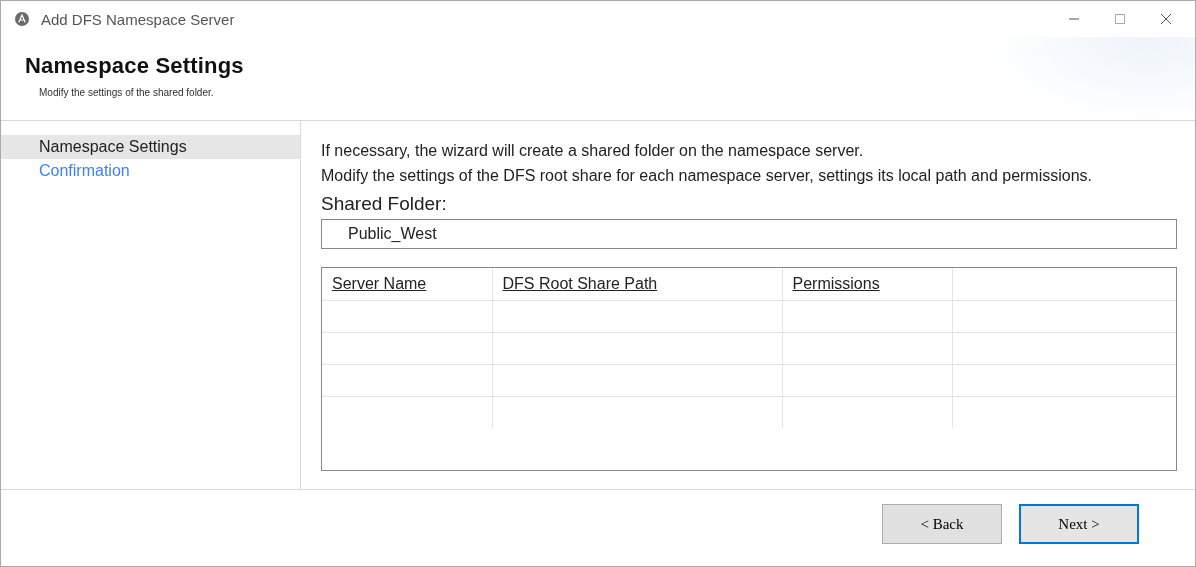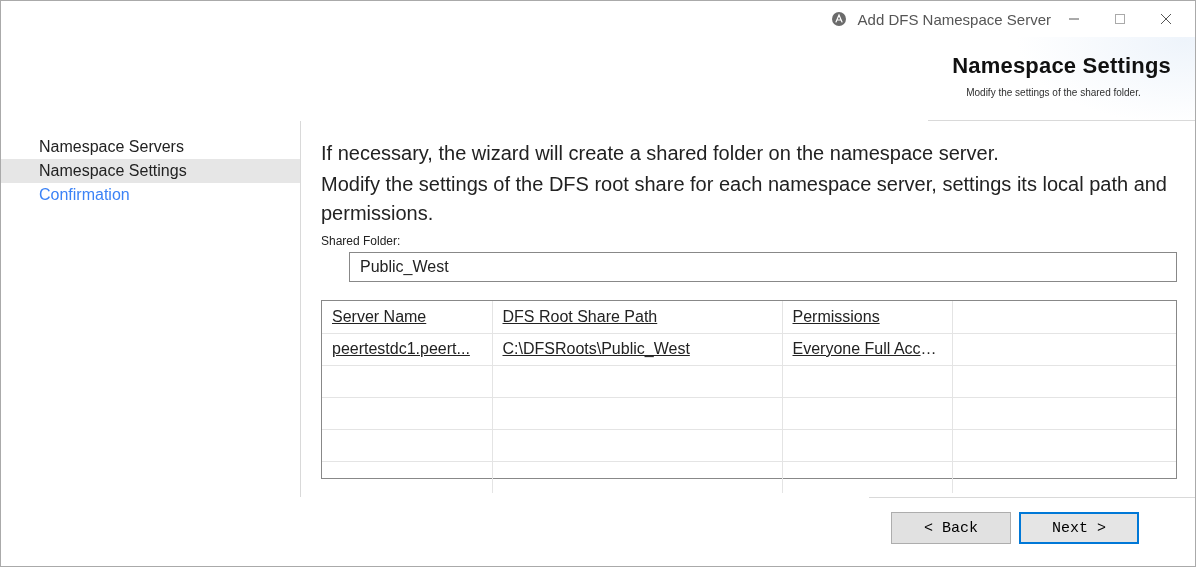--- a/index.html
+++ b/index.html
@@ -10,21 +10,20 @@
     font-size: 15px;
     color: #222;
     background: #fff;
     overflow: hidden;
   }
   .window {
     width: 1196px; height: 567px;
     border: 1px solid #aaa;
     display: flex; flex-direction: column;
     position: relative;
-    align-items: flex-end;
   }
   
   .titlebar {
     height: 36px;
     display: flex; align-items: center;
     padding: 0 6px 0 12px;
     color: #555;
     flex-shrink: 0;
   }
   .titlebar .app-icon {
@@ -79,29 +78,28 @@
     cursor: default;
   }
   .sidebar .step.active { background: #e6e6e6; }
   .sidebar .step.disabled { color: #3b82f6; }
   .content {
     flex: 1;
     padding: 18px 18px 18px 20px;
     display: flex; flex-direction: column;
     min-width: 0;
   }
-  .content .instr { font-size: 20px; line-height: 1.45; margin-bottom: 2px; }
-  .content .field-label { font-size: 12px; margin-top: 4px; }
+  .content .instr { font-size: 16px; line-height: 1.45; margin-bottom: 2px; }
+  .content .field-label { font-size: 19px; margin-top: 4px; }
   .shared-folder-box {
     border: 1px solid #888;
-    padding: 5px 10px;
+    padding: 5px 26px;
     font-size: 16px;
     margin-top: 4px;
     background: #fff;
-    margin-left: 28px;
   }
   .table-wrap {
     border: 1px solid #888;
     margin-top: 18px;
     flex: 1;
     min-height: 170px;
   }
   table {
     width: 100%;
     border-collapse: collapse;
@@ -131,27 +129,28 @@
   
   .footer {
     border-top: 1px solid #d9d9d9;
     padding: 14px 22px 22px 22px;
     display: flex;
     justify-content: flex-end;
     gap: 8px;
     flex-shrink: 0;
   }
   .btn {
-    min-width: 120px; height: 32px;
+    min-width: 120px; height: 40px;
     border: 1px solid #adadad;
     background: #e1e1e1;
     font-size: 15px;
-    font-family: Liberation Mono, monospace;
+    font-family: Liberation Serif, serif;
     padding: 0 18px;
     cursor: pointer;
+    margin-left: 9px;
   }
   .btn.primary {
     border: 2px solid #0078d7;
     background: #e5e5e5;
   }
   .btn-gap { width: 26px; }
 </style>
 </head>
 <body>
 
@@ -185,21 +184,20 @@
   </div>
 
   <div class="header">
     <h1>Namespace Settings</h1>
     <div class="subtitle">Modify the settings of the shared folder.</div>
   </div>
 
   <div class="body">
 
     <div class="sidebar">
-      <div class="step">Namespace Servers</div>
       <div class="step active">Namespace Settings</div>
       <div class="step disabled">Confirmation</div>
     </div>
 
     <div class="content">
       <div class="instr">If necessary, the wizard will create a shared folder on the namespace server.</div>
       <div class="instr">Modify the settings of the DFS root share for each namespace server, settings its local path and permissions.</div>
       <div class="field-label">Shared Folder:</div>
       <div class="shared-folder-box">Public_West</div>
 
@@ -214,26 +212,20 @@
           <thead>
             <tr>
               <th>Server Name</th>
               <th>DFS Root Share Path</th>
               <th>Permissions</th>
               <th></th>
             </tr>
           </thead>
           <tbody>
             <tr>
-              <td>peertestdc1.peert...</td>
-              <td>C:\DFSRoots\Public_West</td>
-              <td>Everyone Full Access</td>
-              <td></td>
-            </tr>
-            <tr>
                 <td></td>
                 <td></td>
                 <td></td>
                 <td></td>
               </tr>
             <tr>
                 <td></td>
                 <td></td>
                 <td></td>
                 <td></td>

